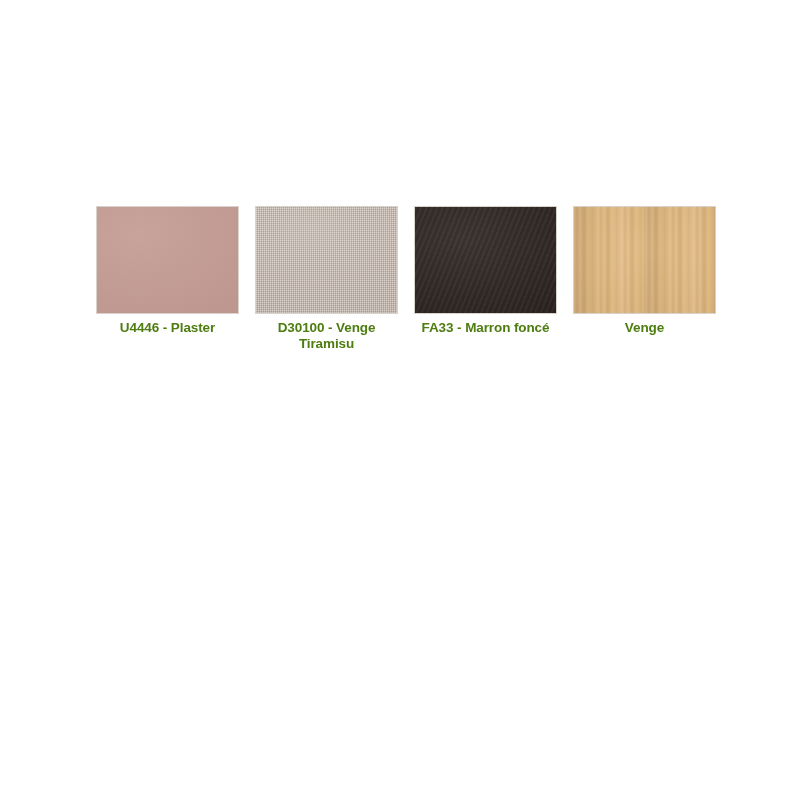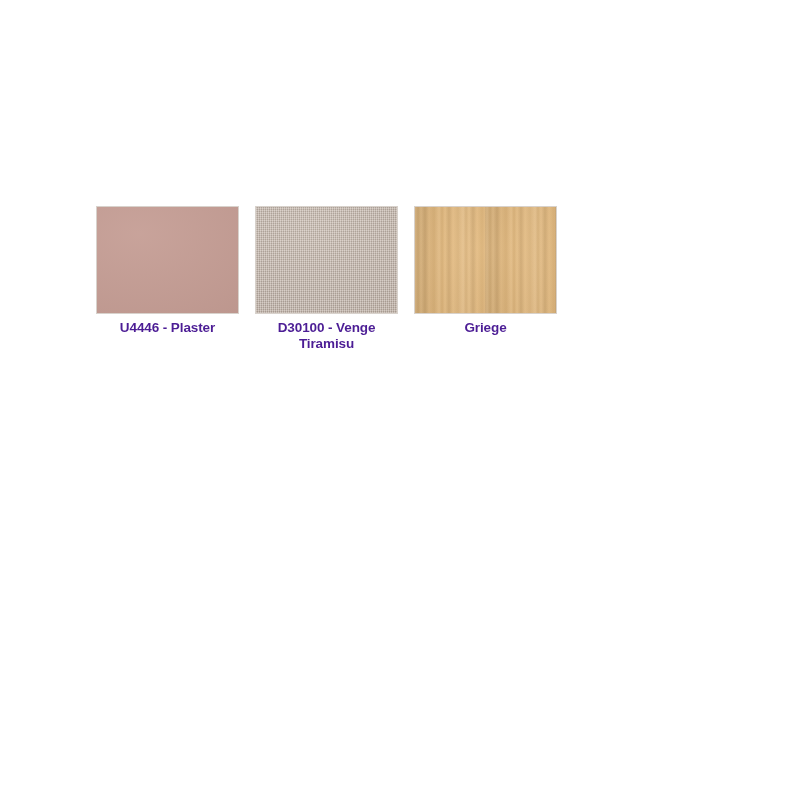--- a/index.html
+++ b/index.html
@@ -102,21 +102,21 @@
     background-image:
       repeating-linear-gradient(112deg, rgba(255,255,255,0.035) 0px, rgba(255,255,255,0.035) 2px, rgba(0,0,0,0.05) 2px, rgba(0,0,0,0.05) 5px),
       radial-gradient(130% 120% at 35% 30%, rgba(255,255,255,0.07) 0%, rgba(0,0,0,0.22) 100%);
   }
 
   .swatch-label {
     margin-top: 6px;
     font-size: 13.5px;
     font-weight: bold;
     line-height: 1.18;
-    color: #4c1d95;
+    color: #4d7c0f;
     text-align: center;
     letter-spacing: -0.1px;
     width: 150px;
   }
 </style>
 </head>
 <body>
 
 <div id="swatch-gallery">
   <div class="swatch-grid">
@@ -126,19 +126,25 @@
         </div>
         <div class="swatch-label">U4446 - Plaster</div>
       </div>
       <div class="swatch-cell">
         <div class="swatch-chip" style="background-color: rgb(197, 182, 170);">
           <span class="tex tex-linen"></span>
         </div>
         <div class="swatch-label">D30100 - Venge Tiramisu</div>
       </div>
       <div class="swatch-cell">
+        <div class="swatch-chip" style="background-color: rgb(46, 37, 34);">
+          <span class="tex tex-matte"></span>
+        </div>
+        <div class="swatch-label">FA33 - Marron foncé</div>
+      </div>
+      <div class="swatch-cell">
         <div class="swatch-chip" style="background-color: rgb(227, 184, 123);">
           <span class="tex tex-wood"></span>
         </div>
-        <div class="swatch-label">Griege</div>
+        <div class="swatch-label">Venge</div>
       </div>
     </div>
 </div>
 
 </body></html>

